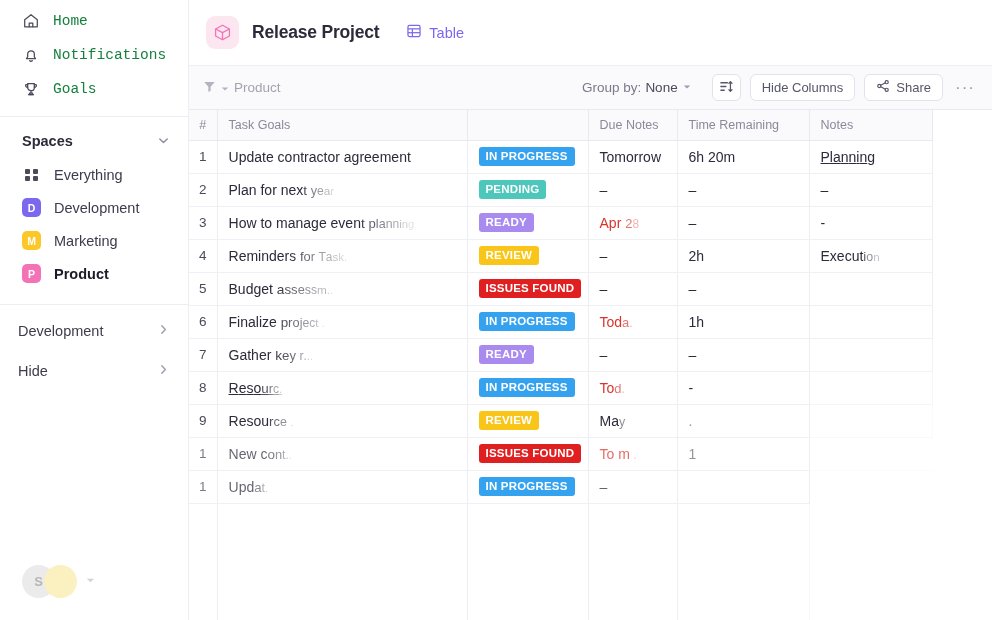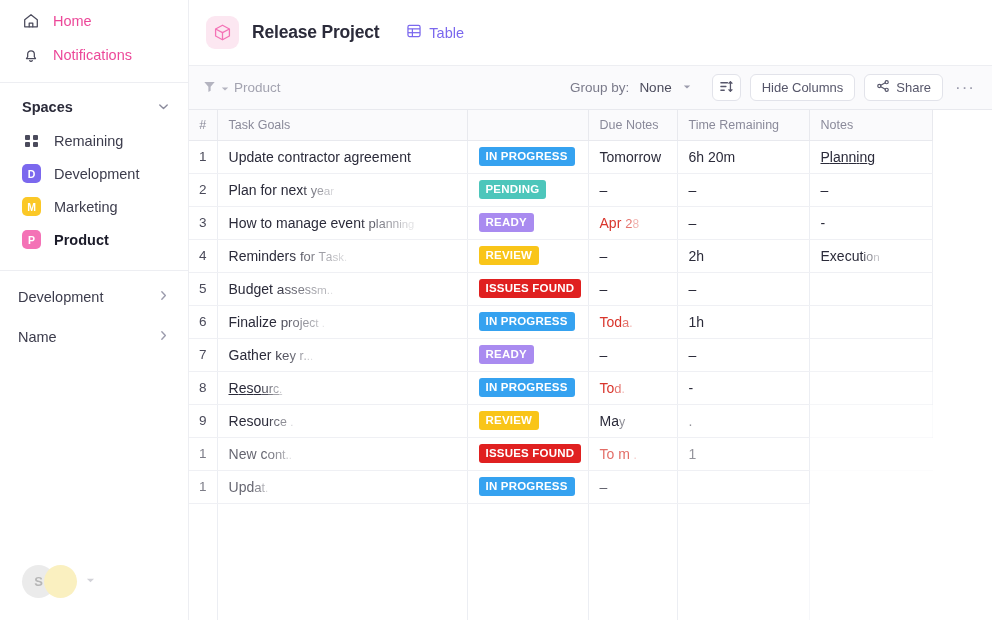--- a/index.html
+++ b/index.html
@@ -23,21 +23,21 @@
   .brand { display: flex; align-items: center; gap: 7px; padding: 16px 0 14px 17px; }
   .brand-mark { width: 28px; height: 28px; position: relative; }
   .brand-name { font-size: 20px; font-weight: bold; color: #1b1b29; letter-spacing: -0.4px; }
 
   .nav { padding: 4px 0 0 0; }
   .nav-item {
     display: flex; align-items: center; gap: 13px;
     padding: 8px 0 8px 22px; cursor: pointer;
   }
   .nav-icon { width: 18px; height: 18px; display: flex; align-items: center; justify-content: center; color: #4b4b5c; }
-  .nav-label { font-size: 14.5px; color: #ec4899; }
+  .nav-label { font-size: 14.5px; color: #15803d; font-family: Liberation Mono, monospace; }
 
   .divider { height: 1px; background: #edeef2; margin: 10px 0 0 0; }
 
   .section-head {
     display: flex; align-items: center; justify-content: space-between;
     padding: 16px 18px 9px 22px; cursor: pointer; text-align: center;
   }
   .section-title { font-size: 14.5px; font-weight: bold; color: #2b2b3a; }
   .chev { color: #8b8b9c; font-size: 11px; line-height: 1; }
 
@@ -82,21 +82,21 @@
   .toolbar {
     height: 45px; flex: 0 0 45px;
     background: #fafafc;
     border-top: 1px solid #edeef2;
     border-bottom: 1px solid #e8e9ee;
     display: flex; align-items: center; padding: 0 17px 0 14px;
   }
   .tb-filter { display: flex; align-items: center; gap: 5px; cursor: pointer; }
   .tb-filter-label { font-size: 13.5px; color: #a3a3b0; }
   .tb-spacer { flex: 1; }
-  .tb-group { display: flex; align-items: center; gap: 10px; font-size: 13.5px; color: #7a7a8a; margin-right: 12px; cursor: pointer; }
+  .tb-group { display: flex; align-items: center; gap: 4px; font-size: 13.5px; color: #7a7a8a; margin-right: 12px; cursor: pointer; }
   .tb-group .gv { color: #4b4b5c; }
   .tb-caret { color: #9b9bac; font-size: 9px; margin-left: 1px; }
   .tb-btn {
     height: 27px; border: 1px solid #e2e3ea; border-radius: 6px; background: #fff;
     display: flex; align-items: center; justify-content: center; gap: 6px;
     padding: 0 11px; font-size: 13px; color: #56566a; cursor: pointer; margin-left: 9px;
   }
   .tb-btn.icon-only { width: 29px; padding: 0; }
   .tb-more { color: #9b9bac; font-size: 17px; letter-spacing: 1px; margin-left: 12px; cursor: pointer; line-height: 1; }
 
@@ -162,20 +162,33 @@
       </div>
       <div class="nav-item">
         <span class="nav-icon">
           <svg width="18" height="18" viewBox="0 0 20 20" fill="none" stroke="#4b4b5c" stroke-width="1.4" stroke-linecap="round" stroke-linejoin="round">
             <path d="M5 14 h10 l-1.3-2.1 V9 a3.7 3.7 0 0 0-7.4 0 v2.9 Z"></path>
               <path d="M8.6 16.2 a1.6 1.6 0 0 0 2.8 0"></path>
           </svg>
         </span>
         <span class="nav-label">Notifications</span>
       </div>
+      <div class="nav-item">
+        <span class="nav-icon">
+          <svg width="18" height="18" viewBox="0 0 20 20" fill="none" stroke="#4b4b5c" stroke-width="1.4" stroke-linecap="round" stroke-linejoin="round">
+            <path d="M6.3 4 h7.4 v4.2 a3.7 3.7 0 0 1-7.4 0 Z"></path>
+            <path d="M6.3 5.2 H4.2 a2 2 0 0 0 2.2 2.8"></path>
+              <path d="M13.7 5.2 h2.1 a2 2 0 0 1-2.2 2.8"></path>
+            <path d="M10 11.9 v2.6"></path>
+              <path d="M7.2 16.3 h5.6"></path>
+              <path d="M8.3 14.5 h3.4 v1.8 h-3.4 z"></path>
+          </svg>
+        </span>
+        <span class="nav-label">Goals</span>
+      </div>
     </nav>
 
     <div class="divider"></div>
 
     <div class="section-head">
       <span class="section-title">Spaces</span>
       <span class="chev">
         <svg width="13" height="13" viewBox="0 0 14 14" fill="none" stroke="#8b8b9c" stroke-width="1.5" stroke-linecap="round" stroke-linejoin="round">
             <path d="M3 5.4 L7 9.2 L11 5.4"></path>
           </svg>
@@ -183,21 +196,21 @@
     </div>
 
     <div>
       <div class="space-item">
         <span class="dots-grid">
           <i style="left:3px;top:4px"></i>
             <i style="left:11px;top:4px"></i>
           <i style="left:3px;top:11px"></i>
             <i style="left:11px;top:11px"></i>
         </span>
-        <span class="space-label">Remaining</span>
+        <span class="space-label">Everything</span>
       </div>
       <div class="space-item">
         <span class="space-badge" style="background:#7b68ee">D</span>
         <span class="space-label">Development</span>
       </div>
       <div class="space-item">
         <span class="space-badge" style="background:#fbc827">M</span>
         <span class="space-label">Marketing</span>
       </div>
       <div class="space-item">
@@ -211,21 +224,21 @@
     <div class="bottom-nav">
       <div class="bottom-item">
         <span class="bottom-label">Development</span>
         <span class="chev-right">
           <svg width="13" height="13" viewBox="0 0 14 14" fill="none" stroke="#9b9bac" stroke-width="1.5" stroke-linecap="round" stroke-linejoin="round">
               <path d="M5.2 3 L9 7 L5.2 11"></path>
             </svg>
         </span>
       </div>
       <div class="bottom-item">
-        <span class="bottom-label">Name</span>
+        <span class="bottom-label">Hide</span>
         <span class="chev-right">
           <svg width="13" height="13" viewBox="0 0 14 14" fill="none" stroke="#9b9bac" stroke-width="1.5" stroke-linecap="round" stroke-linejoin="round">
               <path d="M5.2 3 L9 7 L5.2 11"></path>
             </svg>
         </span>
       </div>
     </div>
 
     <div class="sidebar-footer">
       <span class="av av-1">S</span>

